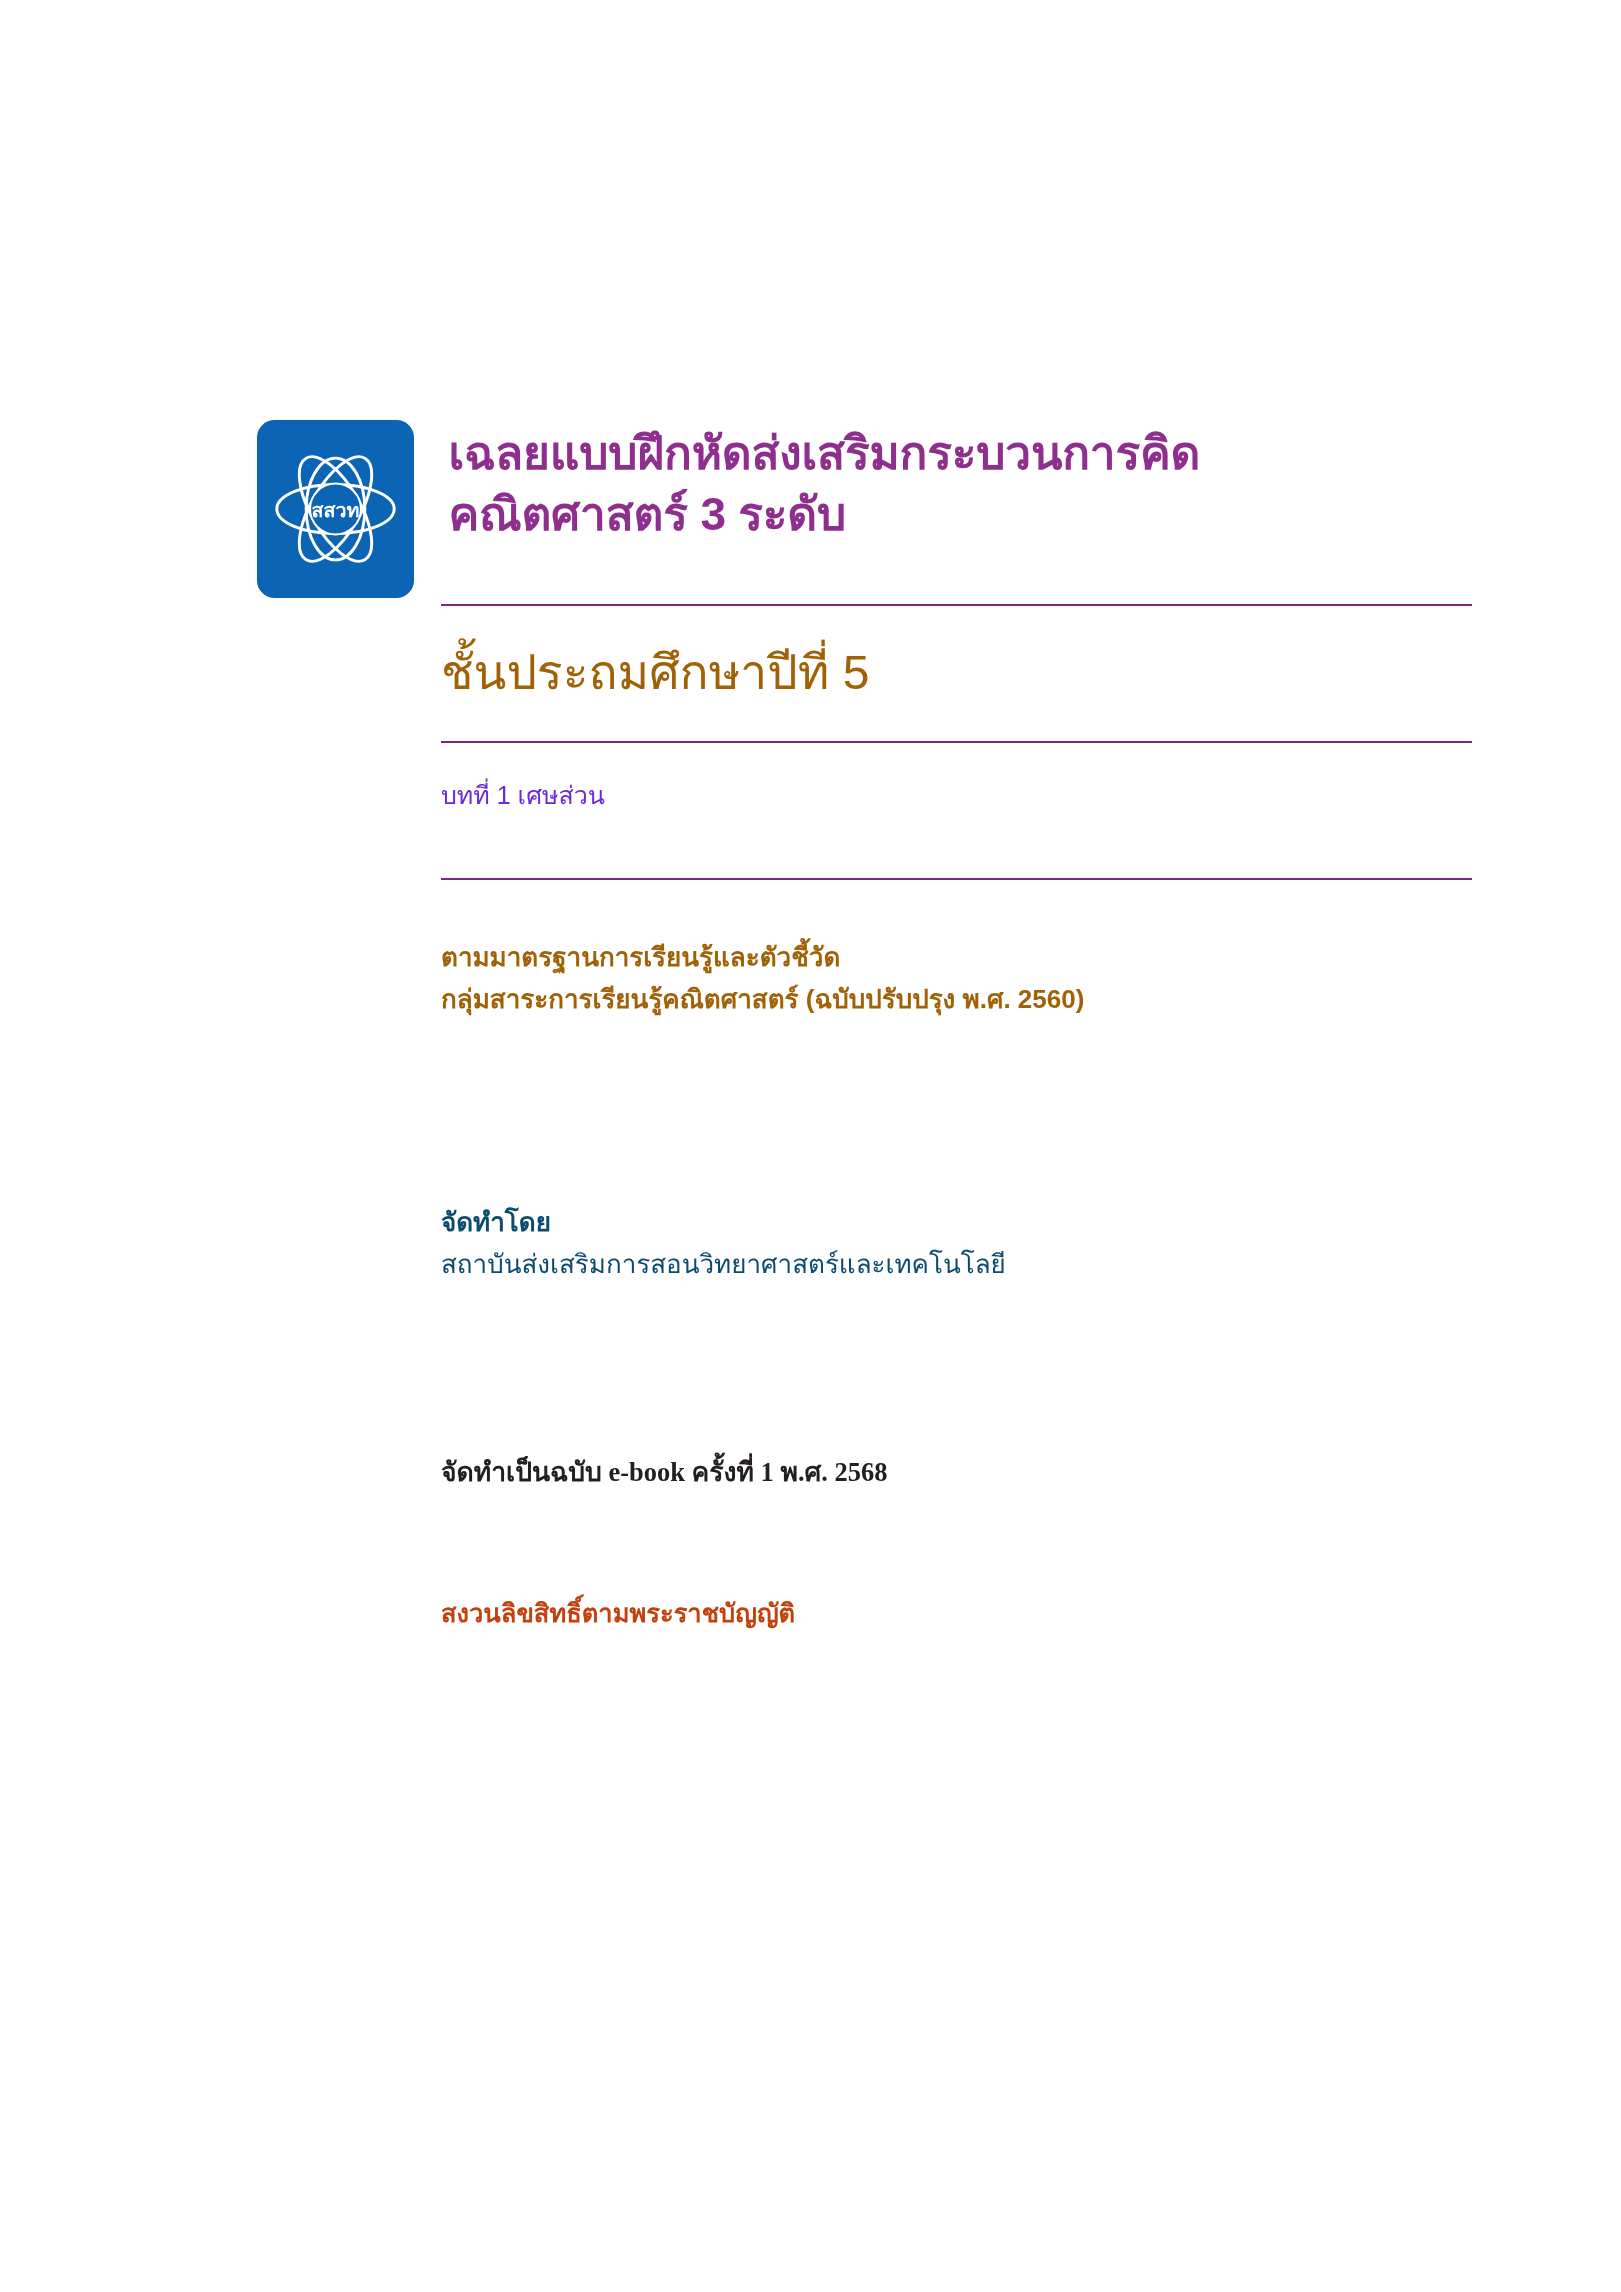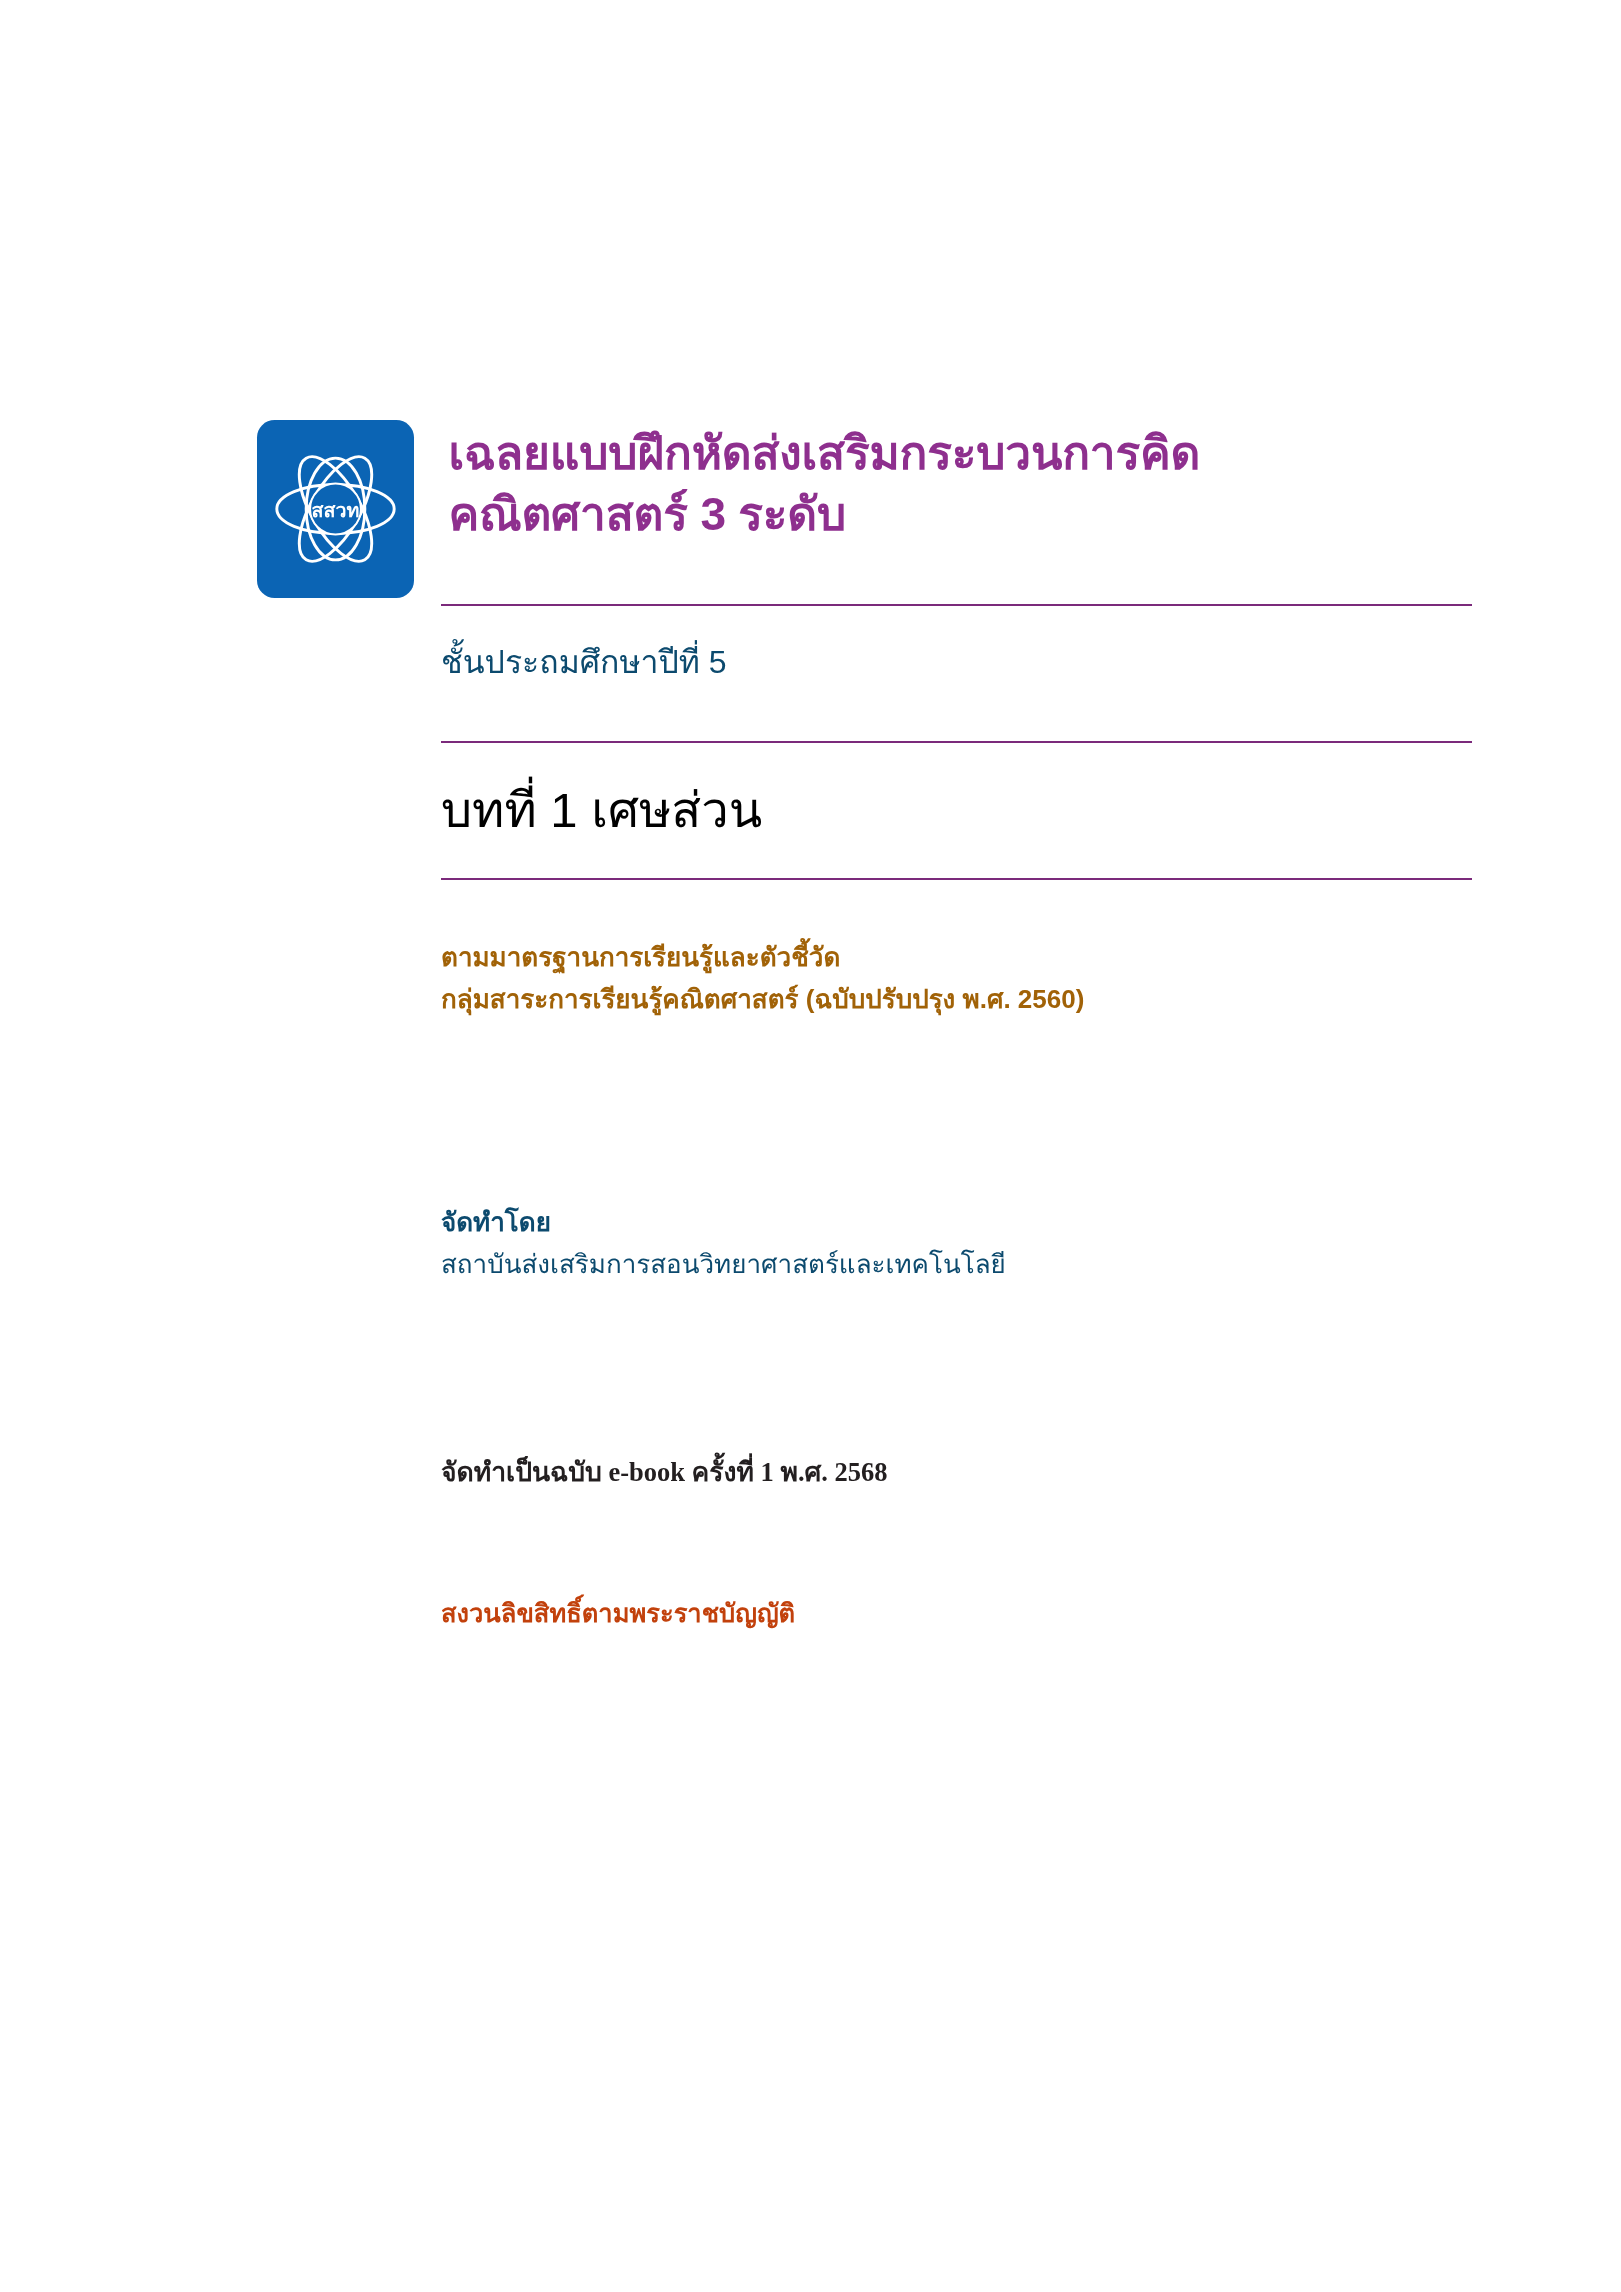--- a/index.html
+++ b/index.html
@@ -79,32 +79,32 @@
   }
 
   .rule-1 { position: absolute; left: 441px; top: 604px; width: 1031px; }
   .rule-2 { position: absolute; left: 441px; top: 741px; width: 1031px; }
   .rule-3 { position: absolute; left: 441px; top: 878px; width: 1031px; }
 
   .subtitle-level {
     position: absolute;
     left: 441px;
     top: 642px;
-    color: #0c4a6e;
-    font-size: 32px;
+    color: #a16207;
+    font-size: 48px;
     line-height: 1.3;
     font-weight: normal;
   }
 
   .subtitle-chapter {
     position: absolute;
     left: 441px;
     top: 779px;
-    color: #000000;
-    font-size: 49px;
+    color: #6d28d9;
+    font-size: 25px;
     line-height: 1.3;
     font-weight: normal;
   }
 
   
   .std-block {
     position: absolute;
     left: 441px;
     top: 936px;
     width: 1039px;

